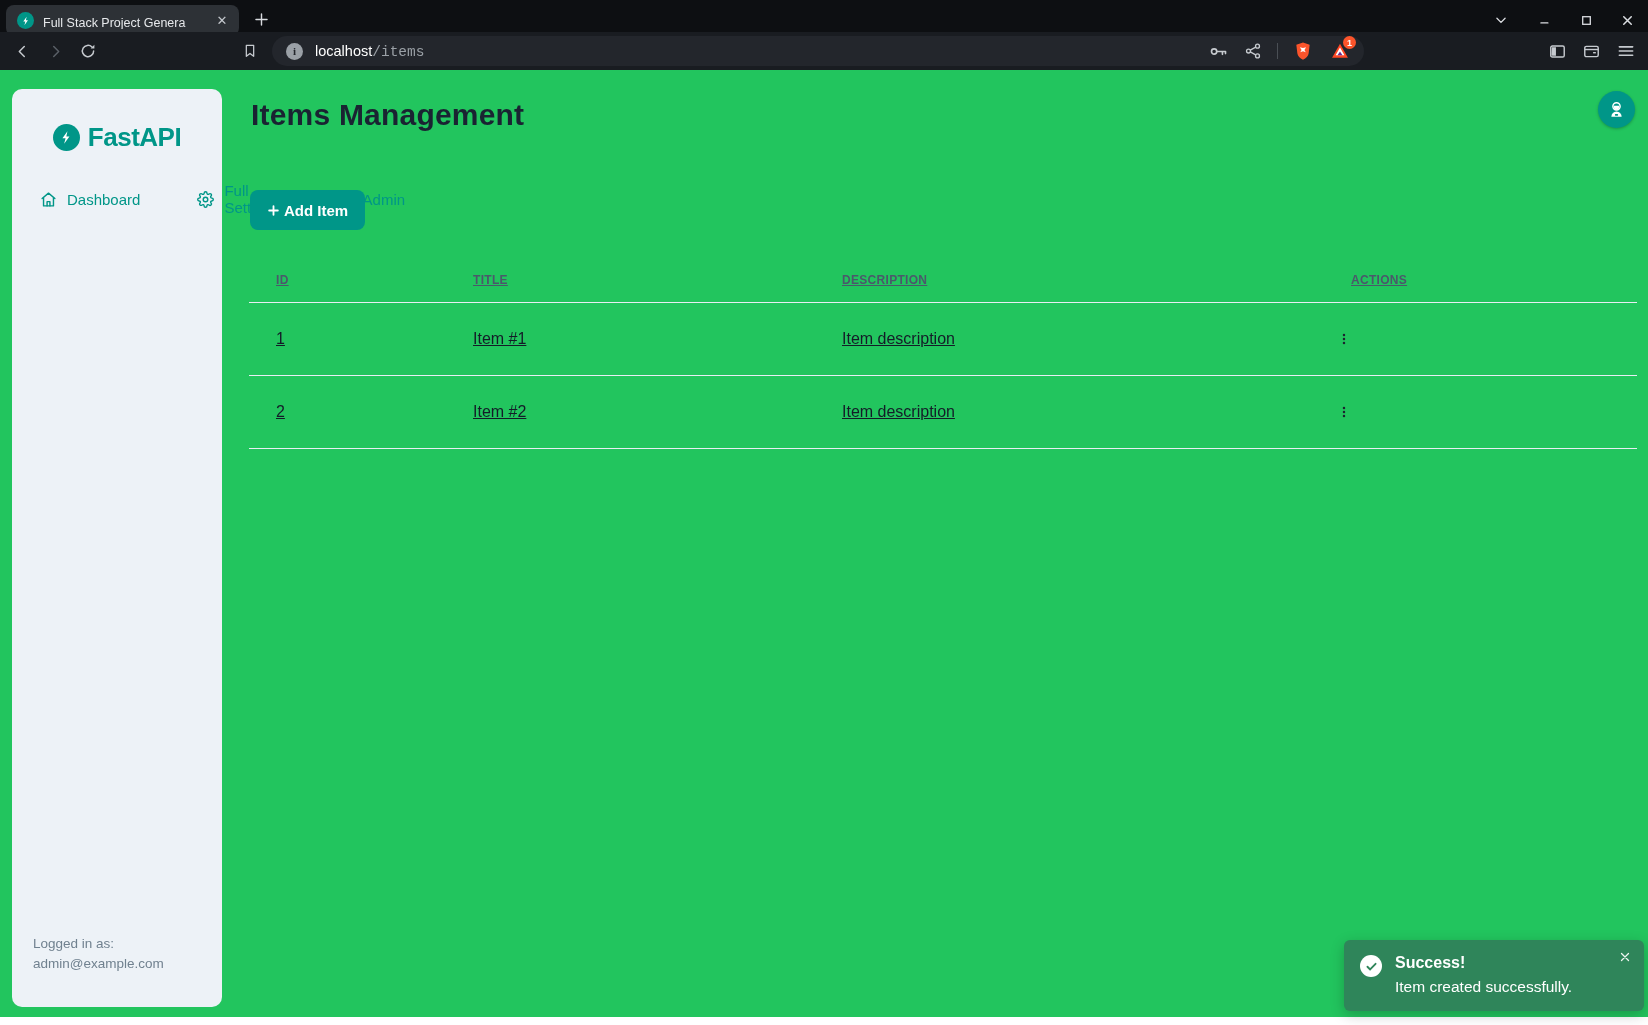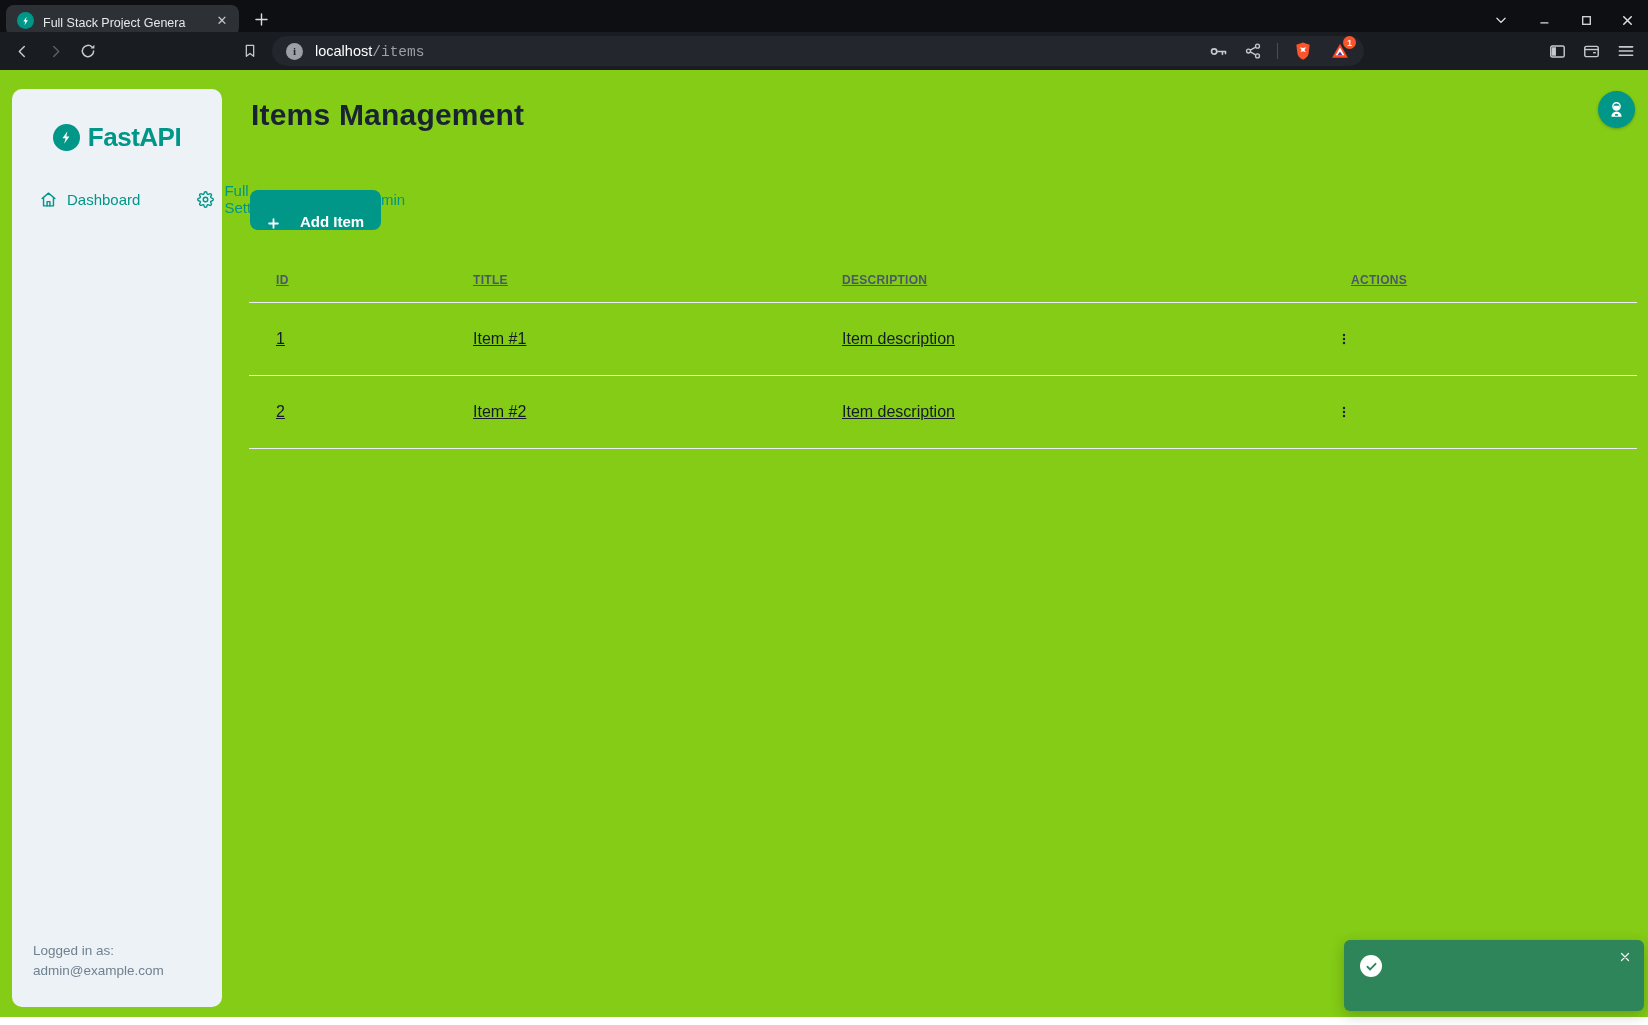--- a/index.html
+++ b/index.html
@@ -49,44 +49,44 @@
   .rewards-wrap { position:relative; width:24px; height:24px; display:flex;
                   align-items:center; justify-content:center; }
   .rewards-badge { position:absolute; top:-3px; right:-4px; min-width:13px; height:13px;
                    background:#fb542b; color:#fff; font-size:9px; font-weight:bold;
                    border-radius:7px; display:flex; align-items:center; justify-content:center;
                    padding:0 3px; }
   .toolbar-right { position:absolute; right:12px; top:0; height:38px; display:flex;
                    align-items:center; gap:15px; color:#c6cacf; }
 
   
-  .page { position:relative; width:1648px; height:947px; background:#84cc16; }
+  .page { position:relative; width:1648px; height:947px; background:#22c55e; }
 
   .sidebar { position:absolute; left:12px; top:19px; width:210px; height:918px;
              background:#edf2f7; border-radius:10px; }
   .logo-row { display:flex; align-items:center; justify-content:center; gap:8px;
               margin-top:33px; }
   .logo-mark { width:27px; height:27px; border-radius:50%; background:#009688;
                display:flex; align-items:center; justify-content:center; }
   .logo-text { color:#009688; font-size:26px; font-weight:bold; letter-spacing:-0.5px; }
   .nav { margin-top:27px; display:flex; gap:1px; }
   .nav-item { height:38px; margin:0 16px; border-radius:8px; display:flex;
               align-items:center; gap:10px; padding:0 12px; color:#009688;
               font-size:15px; cursor:pointer; }
   .nav-item.active { background:#dfe6ee; }
   .nav-item svg { flex:0 0 auto; }
-  .sidebar-footer { position:absolute; left:21px; bottom:26px; color:#70818f;
+  .sidebar-footer { position:absolute; left:21px; bottom:33px; color:#70818f;
                     font-size:13.5px; line-height:20px; }
 
   .page-title { position:absolute; left:251px; top:28px; font-size:30px; font-weight:bold;
                 color:#1a2332; letter-spacing:0.2px; }
   .add-btn { position:absolute; left:250px; top:120px; height:40px; background:#009688;
              border:none; border-radius:8px; color:#fff; font-family:inherit;
-             font-size:15px; font-weight:bold; display:flex; align-items:flex-end;
-             gap:20px; padding:0 17px; cursor:pointer; }
+             font-size:15px; font-weight:bold; display:flex; align-items:center;
+             gap:4px; padding:0 17px; cursor:pointer; }
 
   .items-table { position:absolute; left:249px; top:187px; width:1388px; }
   .t-row { display:grid; grid-template-columns:197px 369px 509px 1fr;
            border-bottom:1px solid #e8eef4; align-items:center;text-decoration:underline; }
   .t-head { height:46px; color:#4b586b; font-size:12px; font-weight:bold;
             letter-spacing:0.3px; }
   .t-body-row { height:73px; color:#141c28; font-size:16px; }
   .t-cell { padding-left:27px; }
   .t-cell-actions { padding-left:6px; }
   .kebab-btn { width:28px; height:28px; border:none; background:transparent;
@@ -339,20 +339,24 @@
         <rect x="10" y="17.6" width="4" height="2.4" rx="0.6" fill="#009688"></rect>
       </svg>
   </button>
 
   <div class="toast">
     <span class="toast-check">
       <svg width="13" height="13" viewBox="0 0 24 24" fill="none" stroke="#2f855a" stroke-width="3.4" stroke-linecap="round" stroke-linejoin="round">
           <path d="M4.5 12.5l5 5L19.5 7"></path>
         </svg>
     </span>
+    <span class="toast-texts">
+      <div class="toast-title">Success!</div>
+      <div class="toast-msg">Item created successfully.</div>
+    </span>
     <button class="toast-close">
       <svg width="12" height="12" viewBox="0 0 24 24" stroke="currentColor" stroke-width="2.6" stroke-linecap="round">
           <path d="M5 5l14 14M19 5L5 19"></path>
         </svg>
     </button>
   </div>
 
 </div>
 
 </body></html>

